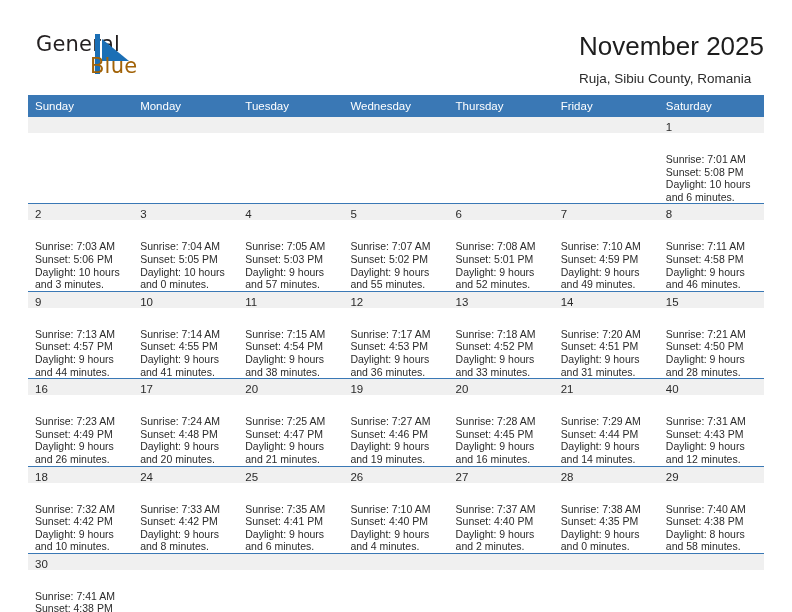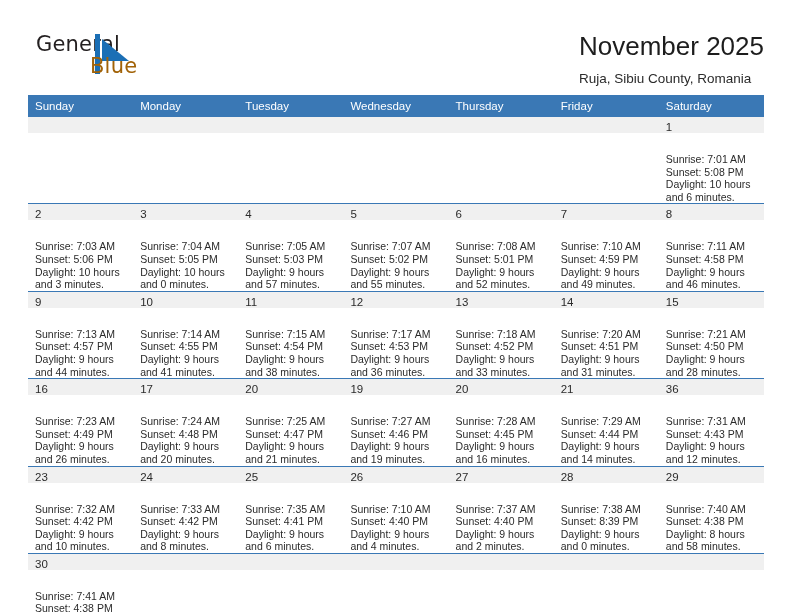--- a/index.html
+++ b/index.html
@@ -385,32 +385,32 @@
             <td class="daycell">
               <div class="datenum">21</div>
               <div class="info">
                 <div>Sunrise: 7:29 AM</div>
                 <div>Sunset: 4:44 PM</div>
                 <div>Daylight: 9 hours</div>
                 <div>and 14 minutes.</div>
               </div>
             </td>
             <td class="daycell">
-              <div class="datenum">36</div>
+              <div class="datenum">40</div>
               <div class="info">
                 <div>Sunrise: 7:31 AM</div>
                 <div>Sunset: 4:43 PM</div>
                 <div>Daylight: 9 hours</div>
                 <div>and 12 minutes.</div>
               </div>
             </td>
           </tr>
           <tr>
             <td class="daycell">
-              <div class="datenum">23</div>
+              <div class="datenum">18</div>
               <div class="info">
                 <div>Sunrise: 7:32 AM</div>
                 <div>Sunset: 4:42 PM</div>
                 <div>Daylight: 9 hours</div>
                 <div>and 10 minutes.</div>
               </div>
             </td>
             <td class="daycell">
               <div class="datenum">24</div>
               <div class="info">
@@ -444,21 +444,21 @@
                 <div>Sunrise: 7:37 AM</div>
                 <div>Sunset: 4:40 PM</div>
                 <div>Daylight: 9 hours</div>
                 <div>and 2 minutes.</div>
               </div>
             </td>
             <td class="daycell">
               <div class="datenum">28</div>
               <div class="info">
                 <div>Sunrise: 7:38 AM</div>
-                <div>Sunset: 8:39 PM</div>
+                <div>Sunset: 4:35 PM</div>
                 <div>Daylight: 9 hours</div>
                 <div>and 0 minutes.</div>
               </div>
             </td>
             <td class="daycell">
               <div class="datenum">29</div>
               <div class="info">
                 <div>Sunrise: 7:40 AM</div>
                 <div>Sunset: 4:38 PM</div>
                 <div>Daylight: 8 hours</div>

